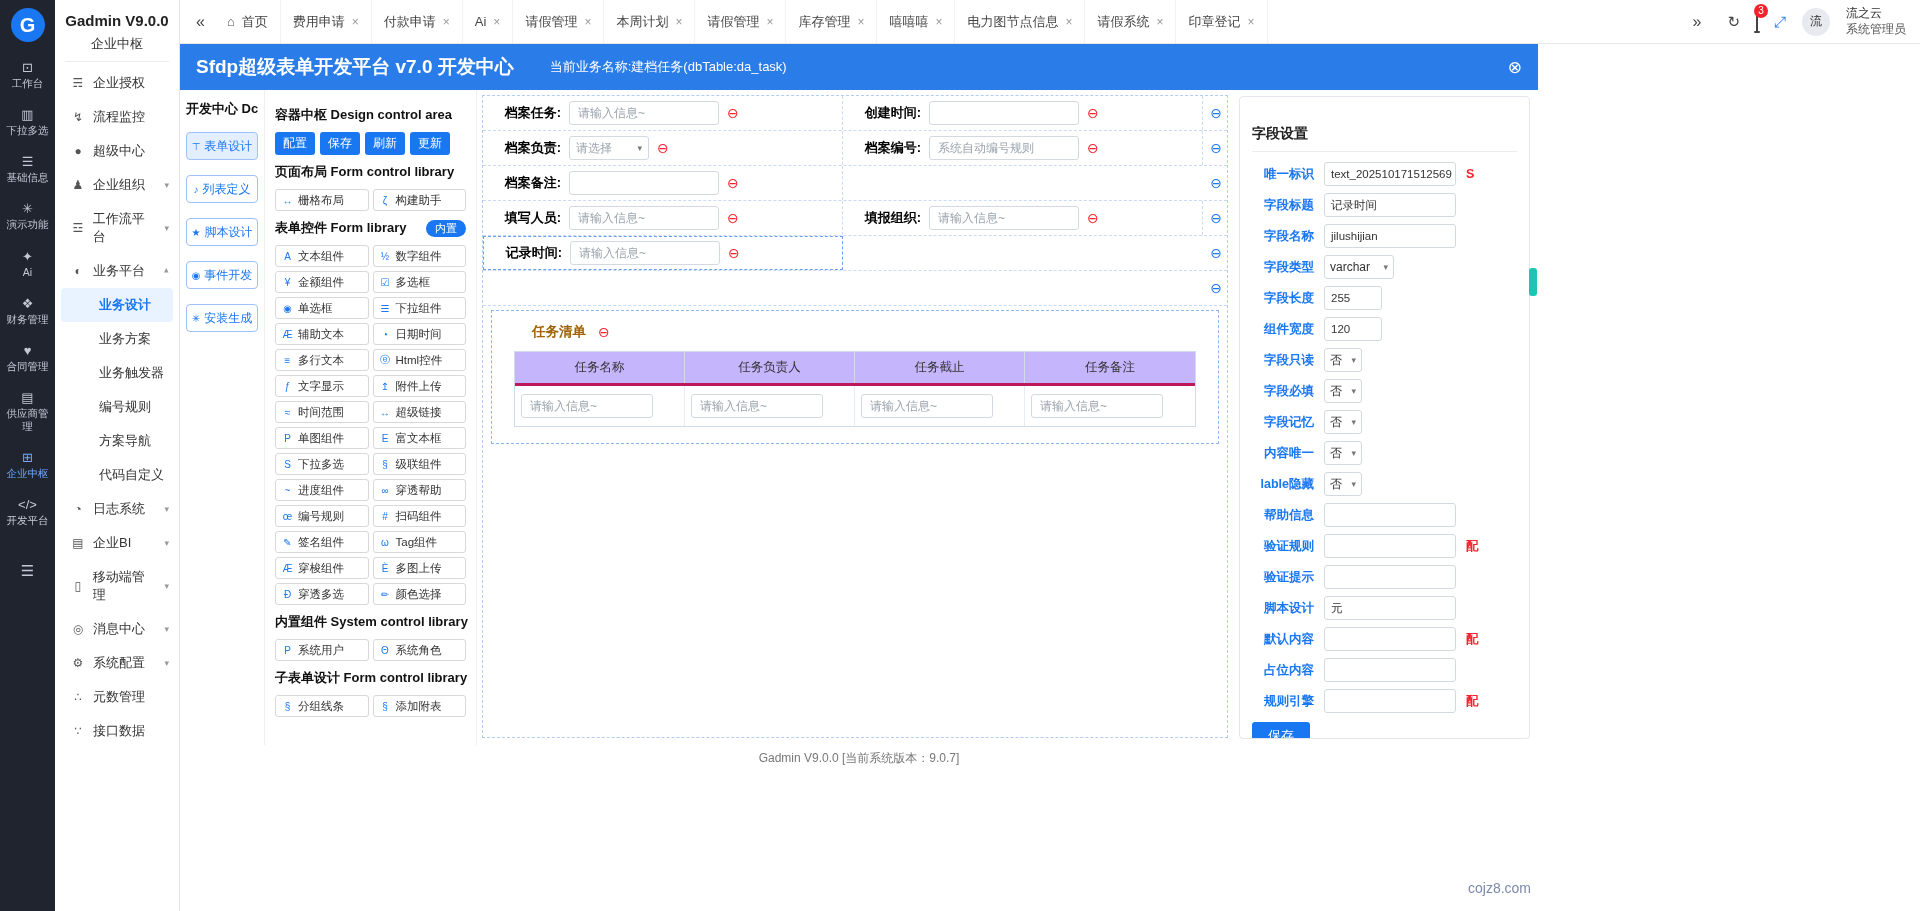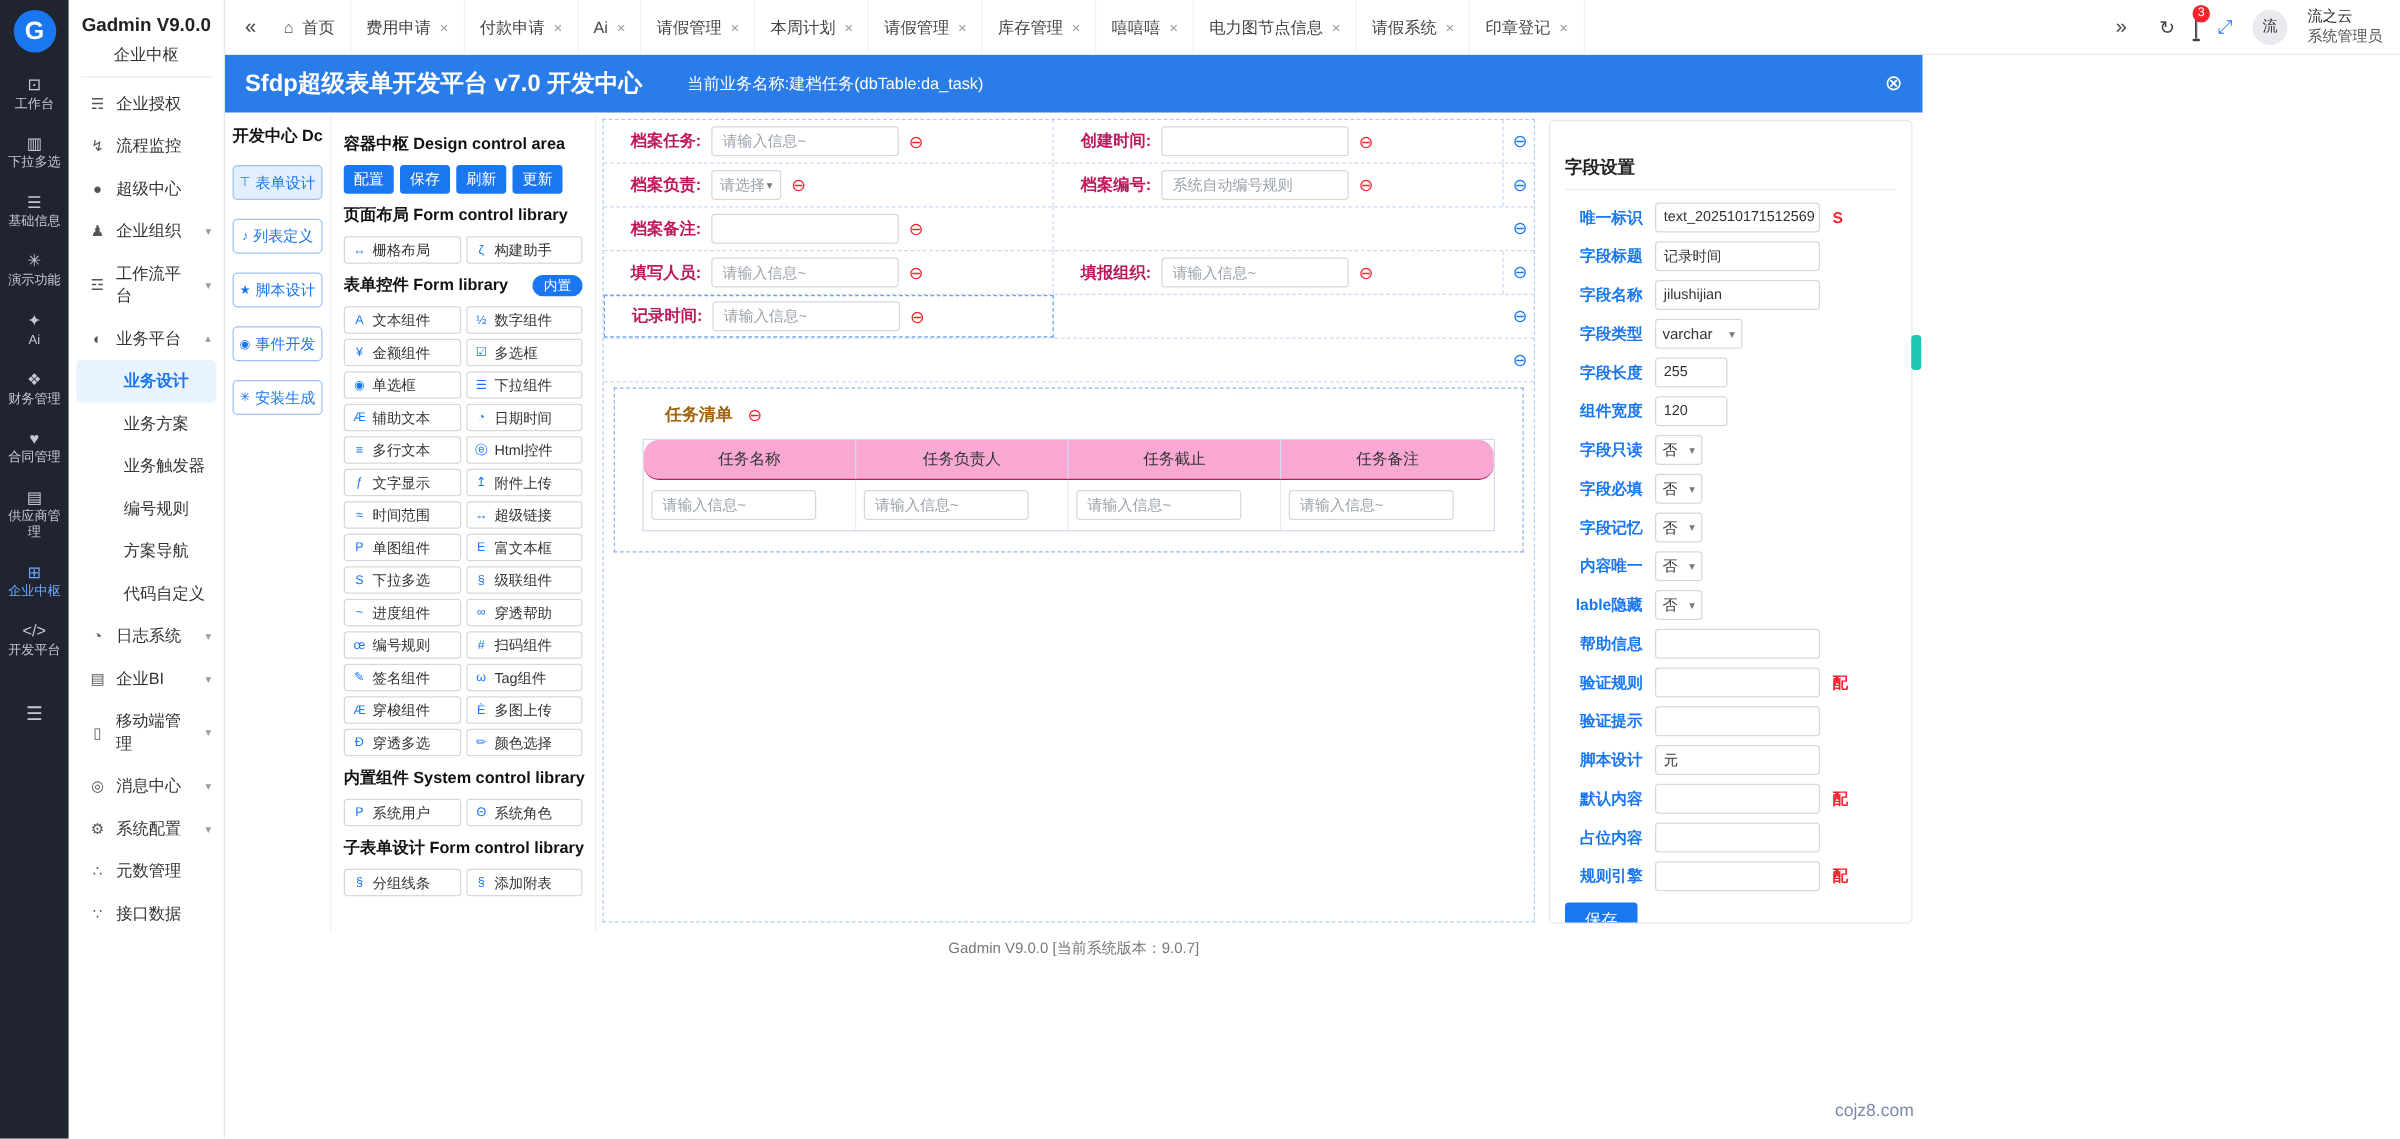--- a/index.html
+++ b/index.html
@@ -90,36 +90,36 @@
   .comp-btn .ci { color:#1a77f2; font-size:10px; width:11px; text-align:center; flex-shrink:0; }
 
   
   .canvas-col { width:756px; padding:5px 5px; }
   .canvas { height:643px; border:1px dashed #b3cdf1; position:relative; overflow:hidden; }
   .canvas-row { display:flex; align-items:stretch; min-height:35px; border-bottom:1px dashed #c9daf2;
     position:relative; padding-right:24px; }
   .cell { width:50%; display:flex; align-items:center; gap:8px; padding:4px 8px;
     border-right:1px dashed #c9daf2; }
   .canvas-row.selected .cell { border:1px dashed #6ba0f0; }
-  .f-label { color:#be185d; font-weight:bold; font-size:13px; min-width:70px; text-align:right; flex-shrink:0; }
+  .f-label { color:#000000; font-weight:bold; font-size:13px; min-width:70px; text-align:right; flex-shrink:0; }
   .f-input { width:150px; height:24px; border:1px solid #d4d9e1; border-radius:3px; background:#fff;
     font-size:12px; color:#333; display:flex; align-items:center; padding:0 8px; overflow:hidden; white-space:nowrap; }
   .f-input.muted { color:#9aa3ad; }
-  .f-sel { width:56px; height:24px; border:1px solid #d4d9e1; border-radius:3px; background:#fff;
+  .f-sel { width:80px; height:24px; border:1px solid #d4d9e1; border-radius:3px; background:#fff;
     font-size:12px; color:#9aa3ad; display:flex; align-items:center; justify-content:space-between; padding:0 6px; }
   .caret { font-size:9px; color:#777; }
   .del-red { color:#f5222d; font-size:14px; cursor:pointer; line-height:1; }
   .row-del { position:absolute; right:5px; top:50%; transform:translateY(-50%); color:#1a77f2;
     font-size:14px; cursor:pointer; }
 
   .tasklist { margin:4px 8px 0; border:1px dashed #8fb7ef; padding:8px 8px 16px; }
   .tl-header { display:flex; align-items:center; gap:12px; margin:4px 0 10px; padding-left:32px; }
   .tl-title { color:#a16207; font-weight:bold; font-size:13.5px; }
   .tl-table { border:1px solid #d0dcec; margin:0 14px; }
-  .tl-head { display:grid; grid-template-columns:repeat(4,1fr); background:#f9a8d4; border-bottom:1px solid #be185d;border-radius:12px; }
+  .tl-head { display:grid; grid-template-columns:repeat(4,1fr); background:#c4b5fd; border-bottom:3px solid #be185d; }
   .th { padding:7px 0; text-align:center; font-size:12.5px; color:#333; border-right:1px solid #d0dcec; }
   .th:last-child { border-right:none; }
   .tl-row { display:grid; grid-template-columns:repeat(4,1fr); }
   .td { padding:8px 6px; border-right:1px solid #e6edf5; display:flex; }
   .td:last-child { border-right:none; }
   .tl-input { width:132px; }
 
   
   .settings-col { width:305px; padding:6px 8px 6px 6px; }
   .settings-card { border:1px solid #e4e7ed; border-radius:4px; height:100%; padding:20px 12px; overflow:hidden; }

